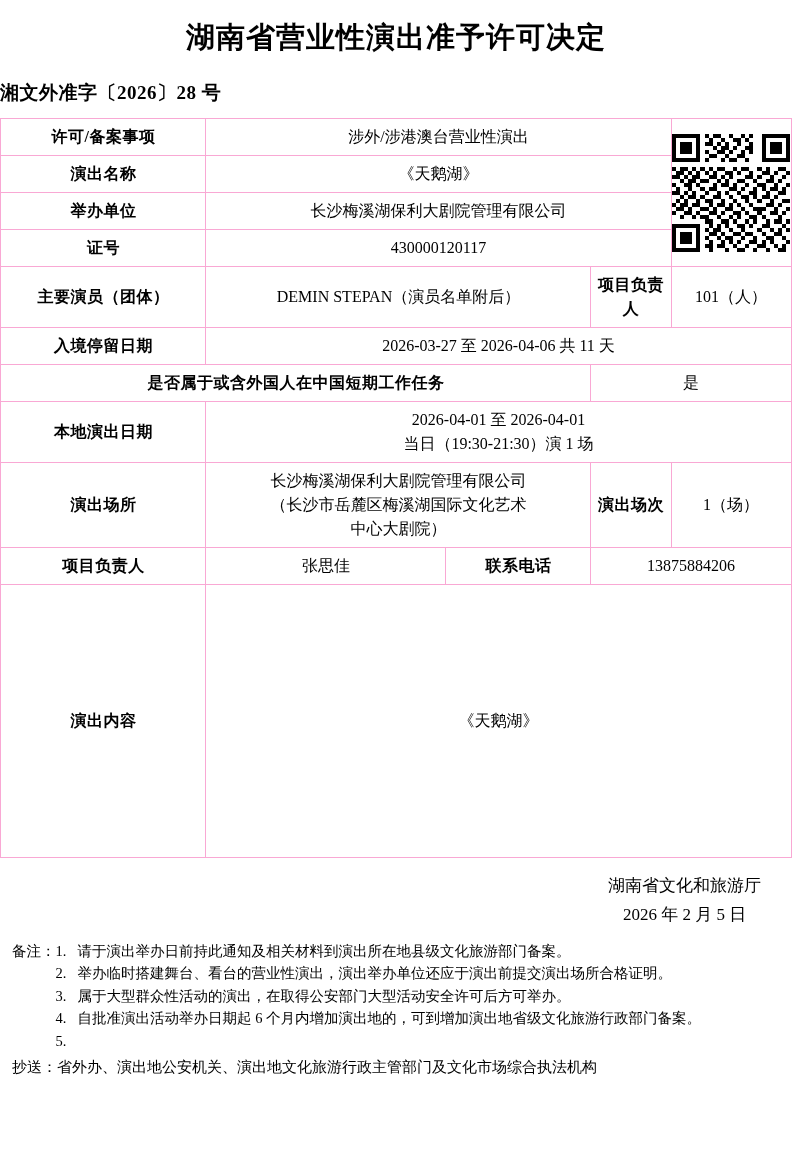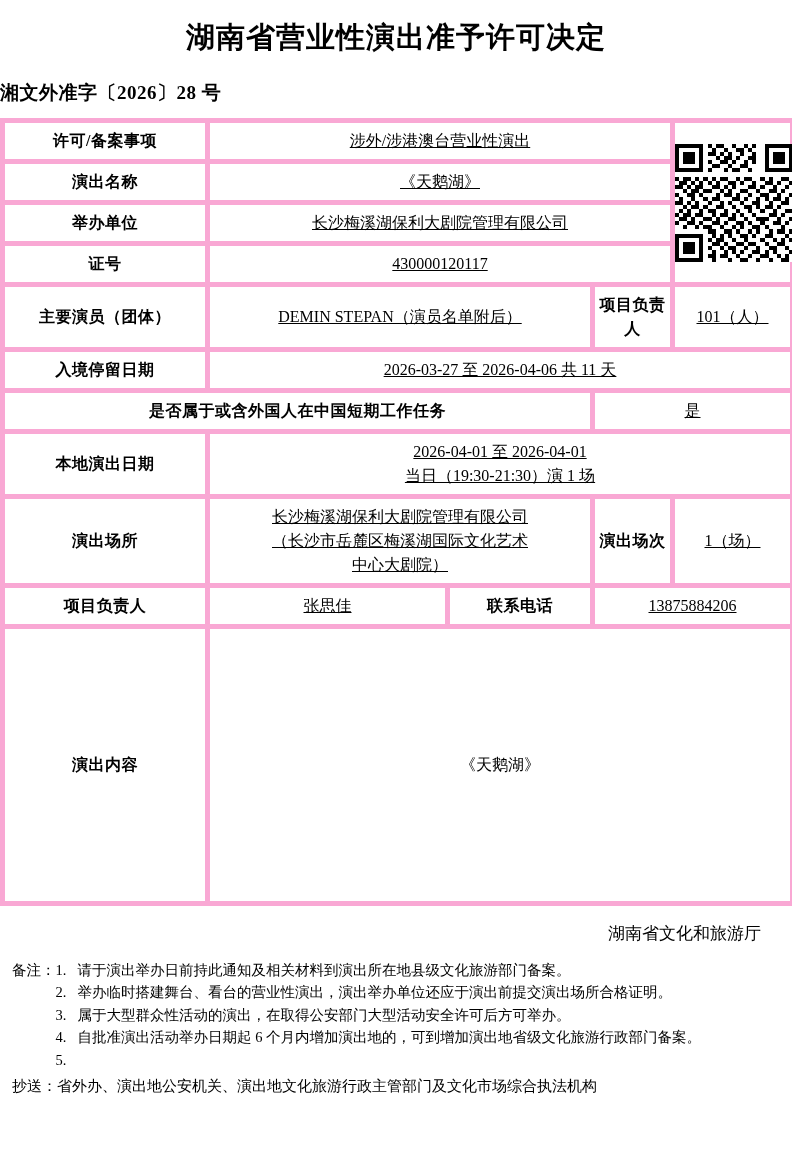--- a/index.html
+++ b/index.html
@@ -39,36 +39,35 @@
     margin-bottom: 12px;
     letter-spacing: 0.5px;
   }
   table.main {
     border-collapse: collapse;
     width: 790px;
     margin: 0 auto;
     table-layout: fixed;
   }
   table.main td {
-    border: 5px solid #f9a8d4;
+    border: 1px solid #f9a8d4;
     font-size: 16px;
     padding: 6px 4px;
     vertical-align: middle;
     text-align: center;
     line-height: 1.5;
     margin-left: 20px;
   }
   td.label {
     font-weight: bold;
     font-size: 16.5px;
     letter-spacing: 0.5px;
   }
   td.value {
     font-size: 16px;
-    text-decoration: underline;
   }
   .qr-cell {
     padding: 0 !important;
     text-align: center;
     vertical-align: middle;
   }
   .qr {
     width: 118px;
     height: 118px;
     margin: 4px auto;
@@ -457,20 +456,21 @@
         <td class="label">演出内容</td>
         <td class="content-cell" colspan="4">《天鹅湖》</td>
       </tr>
     </tbody>
   </table>
 
   <div class="sign-wrap">
     <div class="sign-inner">
       <div class="footer-sign">
         <span class="line">湖南省文化和旅游厅</span>
+        <span class="line">2026 年 2 月 5 日</span>
       </div>
     </div>
   </div>
 
   <div class="notes">
     <div class="notes-row">
       <div class="notes-label">备注：</div>
       <ul class="notes-list">
         <li>
             <span class="num">1.</span>

